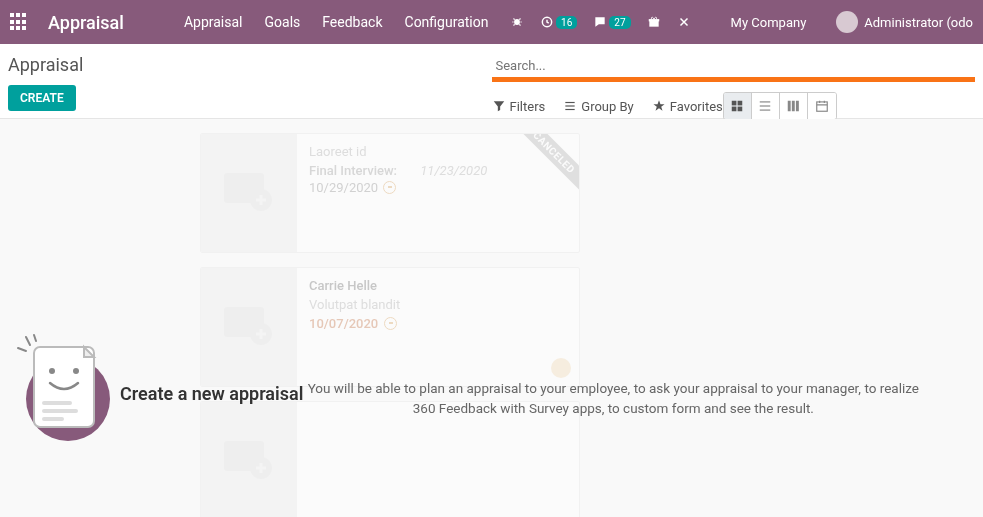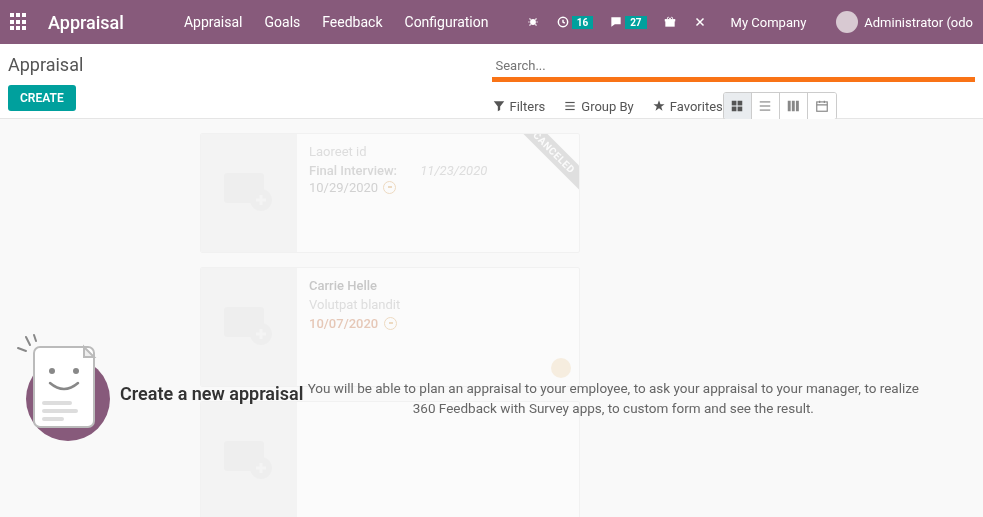--- a/index.html
+++ b/index.html
@@ -6,22 +6,22 @@
 body { width:983px; height:517px; overflow:hidden; background:#fff; position:relative; }
 .topbar { height:44px; background:#875A7B; display:flex; align-items:center; padding:0 10px; color:#fff; }
 .apps-icon { width:18px; height:18px; display:inline-flex; flex-wrap:wrap; gap:2px; cursor:pointer; margin-right:20px; }
 .apps-icon span { width:4px; height:4px; background:#fff; }
 .app-title { font-size:18px; font-weight:500; margin-right:60px; }
 .nav-menu { display:flex; gap:22px; font-size:14px; }
 .nav-menu a { color:#fff; text-decoration:none; cursor:pointer; }
 .spacer { flex:1; }
 .tray { display:flex; align-items:center; gap:16px; }
 .tray-icon { cursor:pointer; font-size:14px; color:#fff; position:relative; display:inline-flex; align-items:center; }
-.badge { background:#00A09D; color:#fff; font-size:10px; font-weight:700; padding:1px 5px; border-radius:0; margin-left:2px; }
-.company { font-size:13px; margin-left:8px; cursor:pointer; }
+.badge { background:#00A09D; color:#fff; font-size:10px; font-weight:400; padding:1px 5px; border-radius:5px; margin-left:2px; }
+.company { font-size:13px; margin-left:24px; cursor:pointer; }
 .user { display:flex; align-items:center; gap:6px; font-size:13px; margin-left:14px; cursor:pointer; }
 .avatar { width:22px; height:22px; border-radius:50%; background:#d8c9d2; }
 .controlbar { display:flex; align-items:flex-start; padding:10px 8px 0 8px; height:75px; border-bottom:1px solid #e5e5e5; }
 .cb-left { flex:0 0 50%; }
 .breadcrumb { font-size:18px; color:#555; margin-bottom:10px; }
 .btn-create { background:#00A09D; color:#fff; border:none; padding:6px 12px; font-size:12px; font-weight:600; border-radius:3px; cursor:pointer; }
 .cb-right { flex:1; display:flex; flex-direction:column; }
 .search-box { height:28px; border-bottom:5px solid #f97316; display:flex; align-items:center; }
 .search-box input { flex:1; border:none; outline:none; font-size:13px; padding:2px 4px; color:#333; }
 .search-controls { display:flex; align-items:center; justify-content:flex-start; padding-top:10px; }

